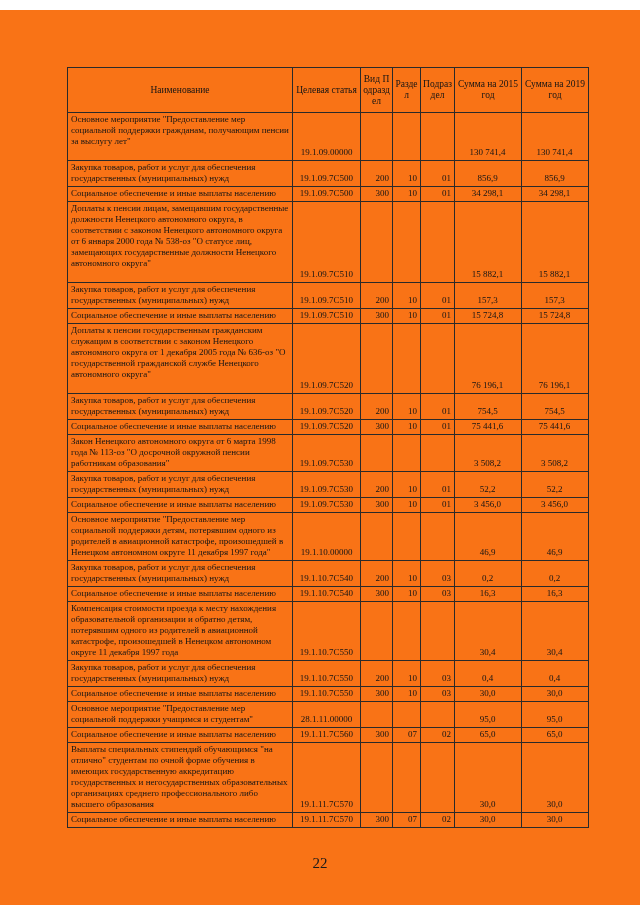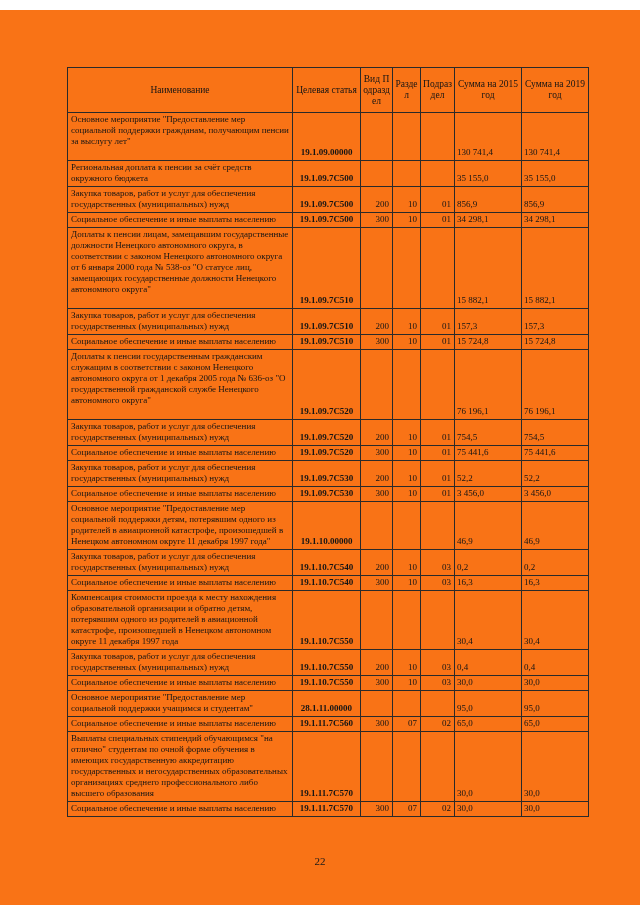--- a/index.html
+++ b/index.html
@@ -38,29 +38,29 @@
     padding: 2px 1px;
   }
   th.brk { word-break: break-all; }
   td { vertical-align: bottom; padding: 1px 2px; }
   td.td-name {
     vertical-align: top;
     text-align: left;
     padding: 1px 3px 2px 3px;
   }
   tr.pad td.td-name { padding-bottom: 13px; }
-  td.td-code { text-align: center; white-space: nowrap; padding-bottom: 2px; font-weight: bold; }
+  td.td-code { text-align: center; white-space: nowrap; padding-bottom: 2px; }
   td.td-num  { text-align: right; padding-right: 3px; padding-bottom: 2px; }
-  td.td-sum  { text-align: left; white-space: nowrap; padding-right: 3px; padding-bottom: 2px; }
+  td.td-sum  { text-align: center; white-space: nowrap; padding-right: 3px; padding-bottom: 2px; }
   .page-number {
     position: absolute;
     left: 0; right: 0;
     top: 845px;
     text-align: center;
-    font-size: 11px;
+    font-size: 15px;
     color: #1a1a1a;
   }
 </style>
 </head>
 <body>
 
 <div class="page">
 
   <table class="budget">
     <colgroup>
@@ -87,29 +87,20 @@
         <tr class="pad">
           <td class="td-name">Основное мероприятие "Предоставление мер социальной поддержки гражданам, получающим пенсии за выслугу лет"</td>
           <td class="td-code">19.1.09.00000</td>
           <td class="td-num"></td>
           <td class="td-num"></td>
           <td class="td-num"></td>
           <td class="td-sum">130 741,4</td>
           <td class="td-sum">130 741,4</td>
         </tr>
         <tr>
-          <td class="td-name">Региональная доплата к пенсии за счёт средств окружного бюджета</td>
-          <td class="td-code">19.1.09.7C500</td>
-          <td class="td-num"></td>
-          <td class="td-num"></td>
-          <td class="td-num"></td>
-          <td class="td-sum">35 155,0</td>
-          <td class="td-sum">35 155,0</td>
-        </tr>
-        <tr>
           <td class="td-name">Закупка товаров, работ и услуг для обеспечения государственных (муниципальных) нужд</td>
           <td class="td-code">19.1.09.7C500</td>
           <td class="td-num">200</td>
           <td class="td-num">10</td>
           <td class="td-num">01</td>
           <td class="td-sum">856,9</td>
           <td class="td-sum">856,9</td>
         </tr>
         <tr>
           <td class="td-name">Социальное обеспечение и иные выплаты населению</td>
@@ -166,20 +157,29 @@
           <td class="td-sum">754,5</td>
         </tr>
         <tr>
           <td class="td-name">Социальное обеспечение и иные выплаты населению</td>
           <td class="td-code">19.1.09.7C520</td>
           <td class="td-num">300</td>
           <td class="td-num">10</td>
           <td class="td-num">01</td>
           <td class="td-sum">75 441,6</td>
           <td class="td-sum">75 441,6</td>
+        </tr>
+        <tr>
+          <td class="td-name">Закон Ненецкого автономного округа от 6 марта 1998 года № 113-оз "О досрочной окружной пенсии работникам образования"</td>
+          <td class="td-code">19.1.09.7C530</td>
+          <td class="td-num"></td>
+          <td class="td-num"></td>
+          <td class="td-num"></td>
+          <td class="td-sum">3 508,2</td>
+          <td class="td-sum">3 508,2</td>
         </tr>
         <tr>
           <td class="td-name">Закупка товаров, работ и услуг для обеспечения государственных (муниципальных) нужд</td>
           <td class="td-code">19.1.09.7C530</td>
           <td class="td-num">200</td>
           <td class="td-num">10</td>
           <td class="td-num">01</td>
           <td class="td-sum">52,2</td>
           <td class="td-sum">52,2</td>
         </tr>

